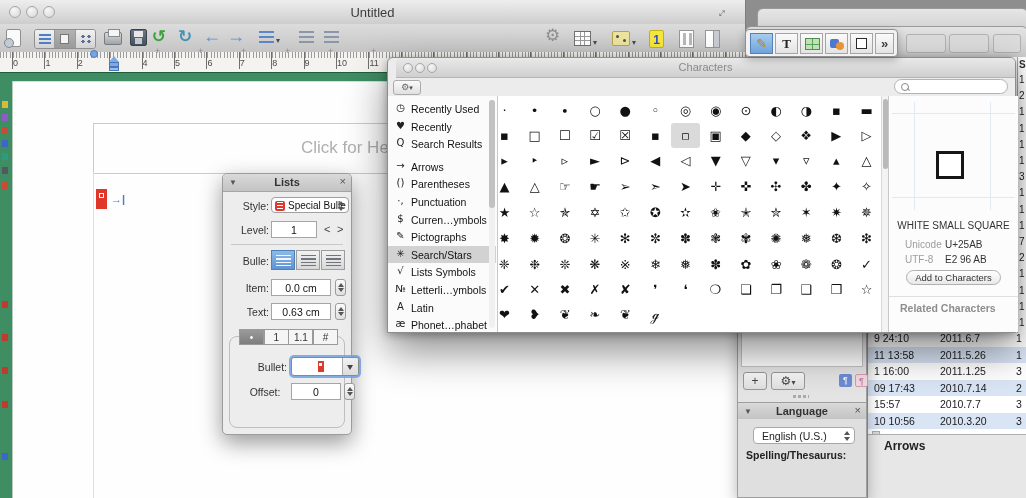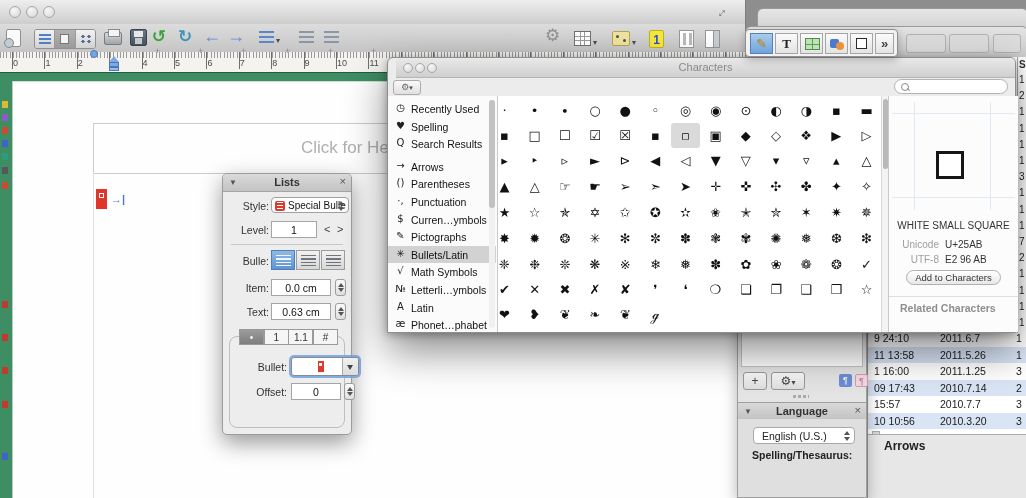--- a/index.html
+++ b/index.html
@@ -115,21 +115,21 @@
   .pdis{left:6px;top:4px;font-size:8px;color:#555;}
   .pclose{right:5px;top:1px;font-size:11px;color:#555;}
   .langbody{left:0;top:123px;width:128px;height:78px;background:#dfdfdf;}
   .dropdown{left:15px;top:8px;width:102px;height:17px;background:#fff;border:1px solid #a8a8a8;
             border-radius:4px;box-sizing:border-box;}
   .dropdown span{position:absolute;left:8px;top:2px;font-size:10.5px;color:#222;}
   .poparrows{position:absolute;right:3px;top:2px;width:8px;height:12px;}
   .poparrows:before,.poparrows:after{content:"";position:absolute;left:1px;border-left:3px solid transparent;border-right:3px solid transparent;}
   .poparrows:before{top:1px;border-bottom:4px solid #555;}
   .poparrows:after{bottom:1px;border-top:4px solid #555;}
-  .spelllabel{left:14px;top:30px;font-size:10.5px;font-weight:bold;color:#222;}
+  .spelllabel{left:8px;top:30px;font-size:10.5px;font-weight:bold;color:#222;}
   .suggbox{left:3px;top:43px;width:122px;height:35px;background:#fff;border:1px solid #b8b8b8;box-sizing:border-box;}
   .suggtext{left:5px;top:3px;font-size:10.5px;color:#9c9c9c;}
   
   .listswin{left:222px;top:173px;width:130px;height:262px;background:#ededed;border:1px solid #9c9c9c;
             border-radius:5px;box-sizing:border-box;z-index:5;box-shadow:0 8px 22px rgba(0,0,0,.4);}
   .liststitle{left:0;top:0;right:0;height:17px;background:linear-gradient(#dadada,#c3c3c3);
               border-bottom:1px solid #a5a5a5;border-radius:4px 4px 0 0;}
   .llabel{position:absolute;left:2px;width:44px;text-align:right;font-size:10.5px;color:#333;}
   .lfield{position:absolute;background:#fff;border:1px solid #a5a5a5;box-sizing:border-box;
           font-size:10.5px;color:#111;text-align:center;}
@@ -189,21 +189,21 @@
          font-family:"DejaVu Sans",sans-serif;}
   .gcell.sel-bg{background:#dadada;border-radius:3px;}
   .gscroll{left:493px;top:0;width:7px;bottom:0;background:#f3f3f3;border-left:1px solid #d8d8d8;}
   .gthumb{position:absolute;left:1px;top:3px;width:5px;height:70px;background:#b9b9b9;border-radius:3px;}
   .rpanel{left:500px;top:0;width:129px;bottom:0;background:#fcfcfc;border-left:1px solid #c9c9c9;}
   .guideh{position:absolute;left:3px;right:3px;height:1px;background:#e3e9f1;}
   .guidev{position:absolute;top:6px;height:108px;width:1px;background:#e3e9f1;}
   .bigglyph{left:47px;top:55px;width:22px;height:22px;border:3px solid #161616;box-sizing:content-box;background:#fff;}
   .glyphname{left:0;right:0;top:124px;text-align:center;font-size:10px;color:#333;}
   .inforow{position:absolute;left:0;width:129px;height:13px;font-size:10px;}
-  .infolabel{position:absolute;left:0;width:50px;text-align:right;color:#9d9d9d;}
+  .infolabel{position:absolute;left:16px;width:50px;text-align:left;color:#9d9d9d;}
   .infoval{position:absolute;left:56px;color:#333;}
   .addbtn{left:17px;top:174px;width:95px;height:15px;border:1px solid #b0b0b0;border-radius:8px;
           background:linear-gradient(#ffffff,#e8e8e8);font-size:9.5px;color:#333;text-align:center;line-height:14px;box-sizing:border-box;}
   .rpdivider{left:0;right:0;top:200px;height:1px;background:#dfdfdf;}
   .related{left:11px;top:206px;font-size:10.5px;font-weight:bold;color:#8e8e8e;}
   
   .pentb{left:745px;top:29px;width:153px;height:28px;background:#f2f2f2;border:1px solid #8f8f8f;
          border-radius:4px;box-sizing:border-box;z-index:7;box-shadow:0 3px 8px rgba(0,0,0,.25);}
   .ptbtn{position:absolute;top:3px;width:23px;height:21px;border:1px solid #a5a5a5;box-sizing:border-box;
          background:linear-gradient(#fbfbfb,#e3e3e3);text-align:center;line-height:19px;font-size:13px;color:#222;}
@@ -228,20 +228,21 @@
     <div class="ghostbtn" style="left:160px;width:38px;"></div>
     <div class="ghostbtn" style="left:203px;width:38px;"></div>
     <div class="ghostbtn" style="left:247px;width:26px;"></div>
   </div>
 
   <div class="abs mainwin">
     <div class="abs titlebar">
       <div class="abs tl" style="left:9px;"></div>
       <div class="abs tl" style="left:26px;"></div>
       <div class="abs tl" style="left:43px;"></div>
+      <div class="abs wtitle">Untitled</div>
       <div class="abs expand">↔</div>
     </div>
 
     <div class="abs toolbar">
       <div class="abs tbtn tb-doc">
           <i></i>
         </div>
       <div class="abs seg">
         <div class="cell">
             <i class="i-lines"></i>
@@ -470,21 +471,21 @@
         <div class="ltab" style="left: 49.4px;">1.1</div>
         <div class="ltab" style="left: 74.1px;">#</div>
       </div>
     <div class="llabel" style="top:187px;left:20px;">Bullet:</div>
     <div class="abs bulletcombo">
       <div class="bulletglyph">
           <i></i>
         </div>
       <div class="combodrop"></div>
     </div>
-    <div class="llabel" style="top:212px;left:20px;">Offset:</div>
+    <div class="llabel" style="top:212px;left:20px;text-align:center;">Offset:</div>
     <div class="lfield" style="left:68px;top:209px;width:50px;height:17px;line-height:16px;">0</div>
     <div class="stepper" style="left:121px;top:209px;"></div>
   </div>
 
   <div class="abs charwin">
     <div class="abs chartitle">
       <div class="abs tl small" style="left:7px;top:5px;"></div>
       <div class="abs tl small" style="left:19px;top:5px;"></div>
       <div class="abs tl small" style="left:31px;top:5px;"></div>
       <div class="abs chartname">Characters</div>
@@ -496,21 +497,21 @@
       <div class="lens"></div>
     </div>
     <div class="abs charcontent">
       <div class="abs sb" id="char-sidebar">
           <div class="sbitem" style="top: 4px;">
             <div class="sbicon">◷</div>
             <div class="sblabel">Recently Used</div>
           </div>
           <div class="sbitem" style="top: 21.6px;">
             <div class="sbicon">♥</div>
-            <div class="sblabel">Spelling</div>
+            <div class="sblabel">Recently</div>
           </div>
           <div class="sbitem" style="top: 39.2px;">
             <div class="sbicon">Q</div>
             <div class="sblabel">Search Results</div>
           </div>
           <div class="sbitem" style="top: 61.8px;">
             <div class="sbicon">→</div>
             <div class="sblabel">Arrows</div>
           </div>
           <div class="sbitem" style="top: 79.4px;">
@@ -524,25 +525,25 @@
           <div class="sbitem" style="top: 114.6px;">
             <div class="sbicon">$</div>
             <div class="sblabel">Curren…ymbols</div>
           </div>
           <div class="sbitem" style="top: 132.2px;">
             <div class="sbicon">✎</div>
             <div class="sblabel">Pictographs</div>
           </div>
           <div class="sbitem sel" style="top: 149.8px;">
             <div class="sbicon">✳</div>
-            <div class="sblabel">Bullets/Latin</div>
+            <div class="sblabel">Search/Stars</div>
           </div>
           <div class="sbitem" style="top: 167.4px;">
             <div class="sbicon">√</div>
-            <div class="sblabel">Math Symbols</div>
+            <div class="sblabel">Lists Symbols</div>
           </div>
           <div class="sbitem" style="top: 185px;">
             <div class="sbicon">№</div>
             <div class="sblabel">Letterli…ymbols</div>
           </div>
           <div class="sbitem" style="top: 202.6px;">
             <div class="sbicon">A</div>
             <div class="sblabel">Latin</div>
           </div>
           <div class="sbitem" style="top: 220.2px;">

